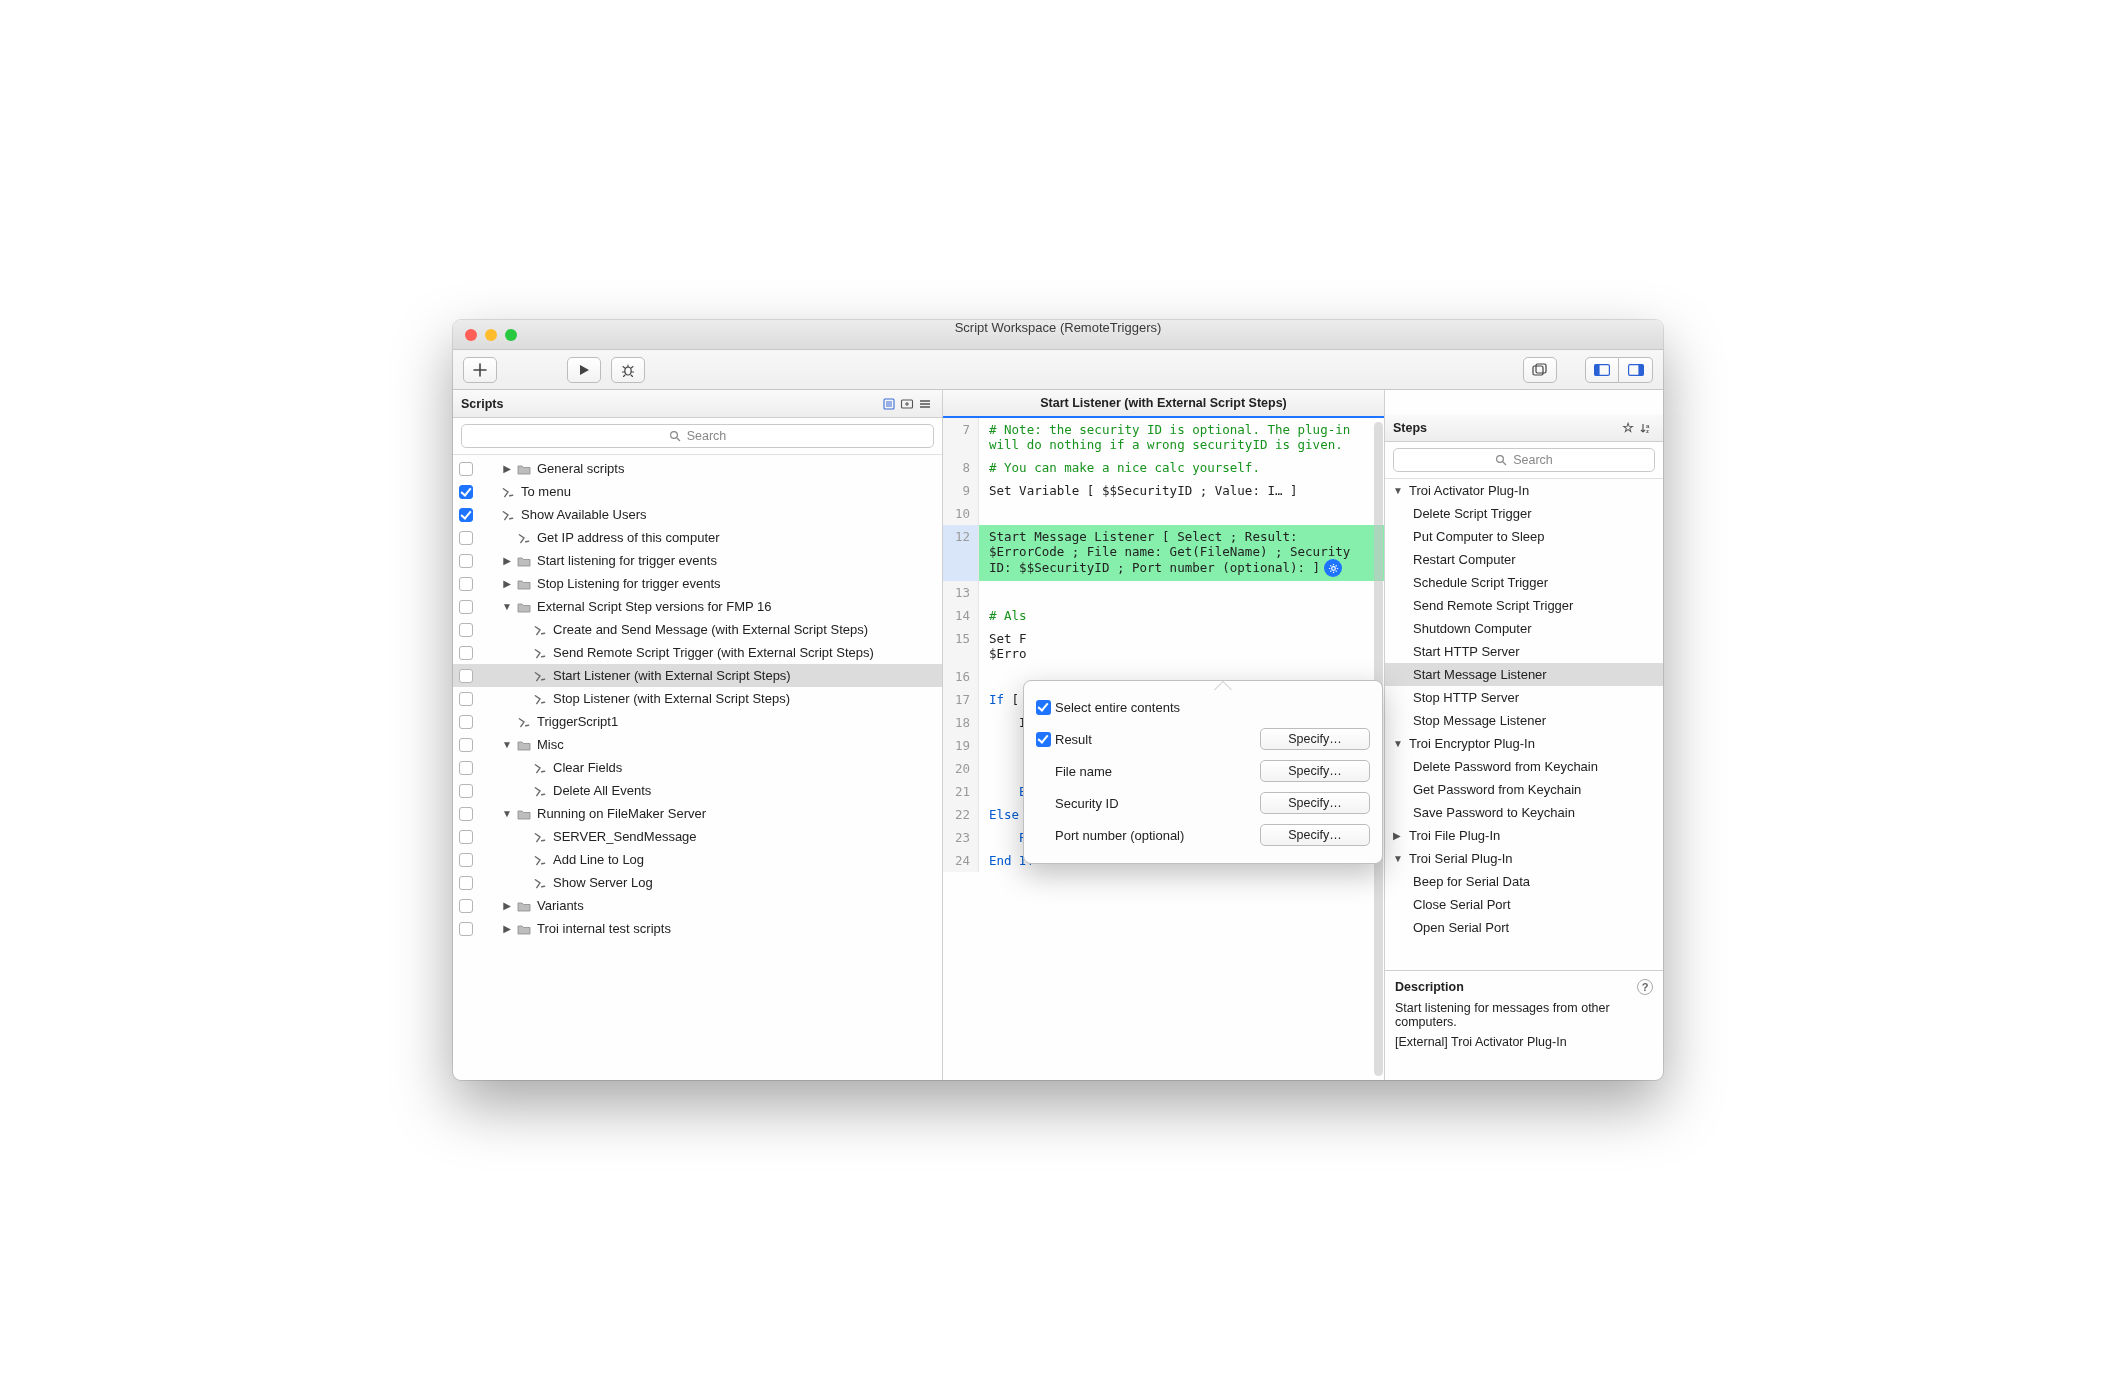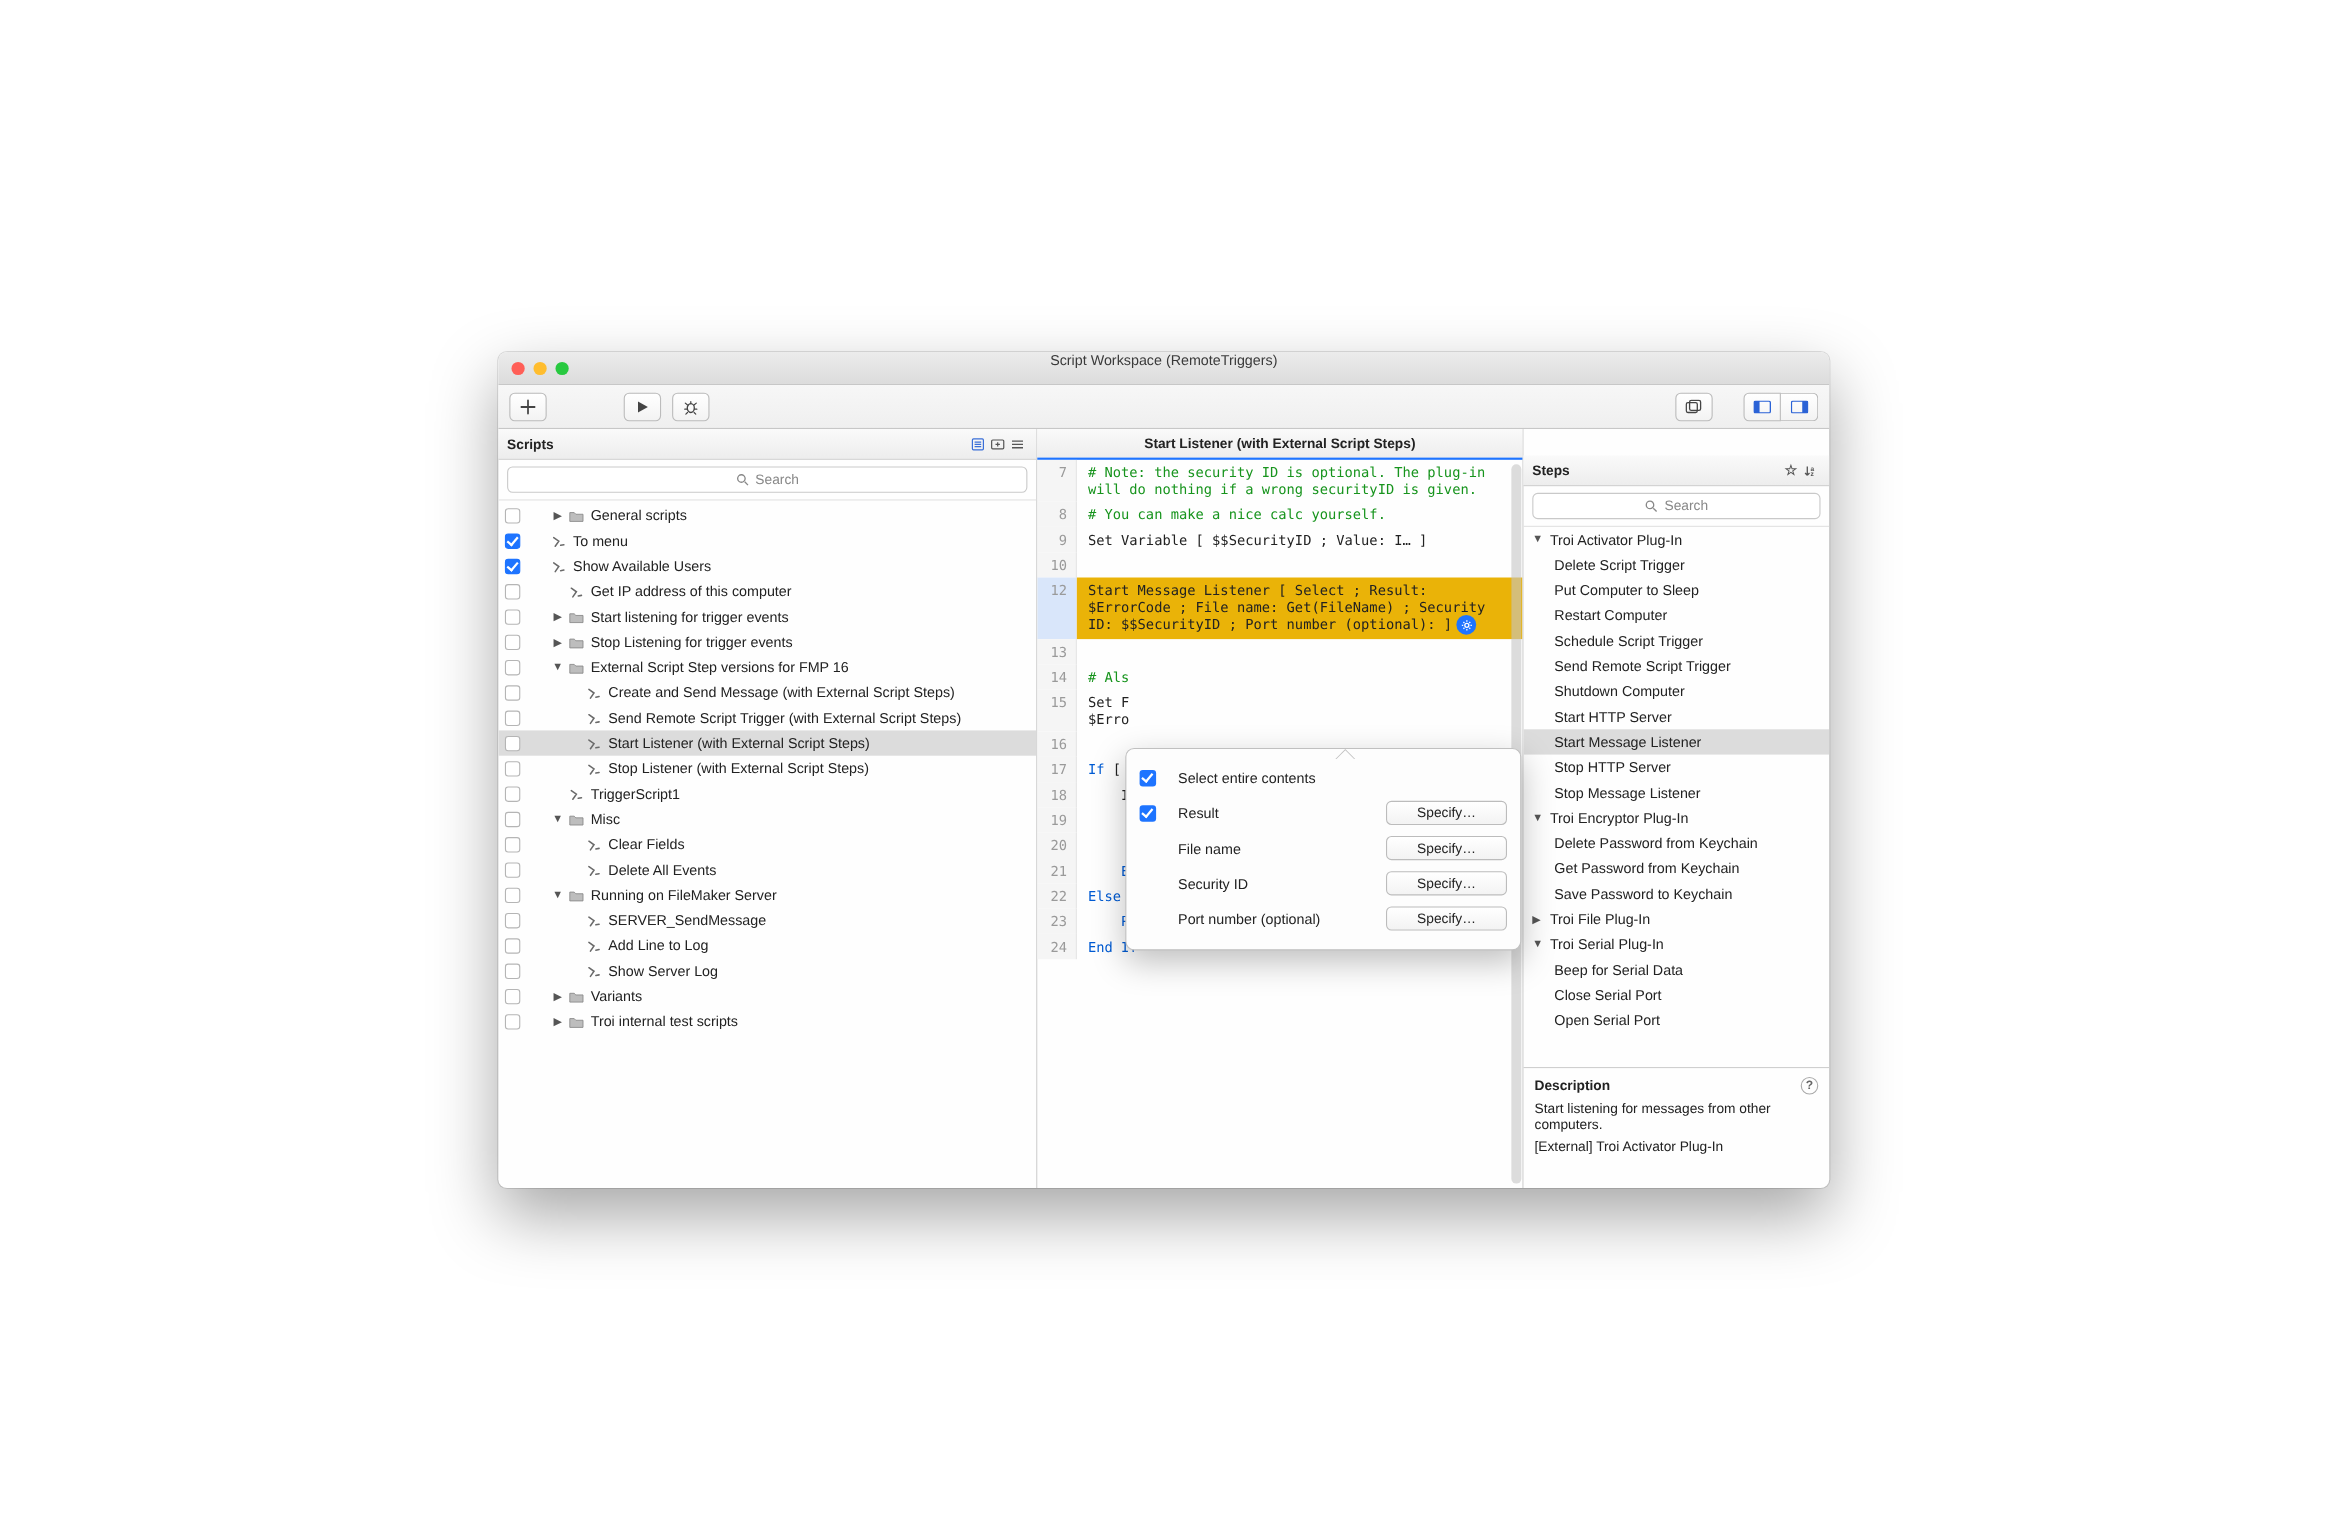--- a/index.html
+++ b/index.html
@@ -110,21 +110,21 @@
     font-size:12.5px; font-weight:600; position:relative;
   }
   .code-area { flex:1; overflow:auto; position:relative; font-family: ui-monospace,Menlo,Consolas,monospace; font-size:12.5px;}
   .code-line { display:flex; }
   .gutter {
     width:36px; flex:0 0 36px; text-align:right; color:#9a9a9a;
     padding: 4px 8px 4px 0; background:#f5f5f5; border-right:1px solid #e6e6e6;
     user-select:none;
   }
   .code { flex:1; padding:4px 10px 4px 10px; white-space:pre-wrap; }
-  .code-line.sel .code { background:#eab308;}
+  .code-line.sel .code { background:#86efac;}
   .code-line.sel .gutter { background:#d9e6fa;}
   .c-comment{color:#17941d;} .c-key{color:#005bd3;}
 
   .gear-btn {
     display:inline-flex; width:18px;height:18px;border-radius:50%;
     background:#1e74ff;color:#fff;align-items:center;justify-content:center;
     font-size:12px; margin-left:4px; vertical-align:middle;
   }
   .vscroll-shadow { position:absolute; right:1px; top:4px; bottom:4px; width:9px;
     background:#c5c5c5; border-radius:5px; opacity:0.6;}
@@ -138,21 +138,21 @@
     z-index: 50;
   }
   .popover::before{
     content:""; position:absolute; top:-9px; left:190px;
     border:9px solid transparent; border-bottom-color:#c0c0c0;
   }
   .popover::after{
     content:""; position:absolute; top:-7px; left:191px;
     border:8px solid transparent; border-bottom-color:#fdfdfd;
   }
-  .pop-row{ display:flex; align-items:center; height:32px; gap:20px;}
+  .pop-row{ display:flex; align-items:center; height:32px; gap:4px;}
   .pop-row .pcb{
     width:15px;height:15px;border-radius:3px;background:#1e74ff;position:relative;flex:0 0 15px;
   }
   .pop-row .pcb::after{
     content:""; position:absolute; left:4px; top:1px; width:4px; height:8px;
     border:2px solid #fff; border-top:none;border-left:none; transform:rotate(40deg);
   }
   .pop-row .pcb.empty{background:transparent;}
   .pop-row .pcb.empty::after{display:none;}
   .pop-row .plabel{flex:1;}

